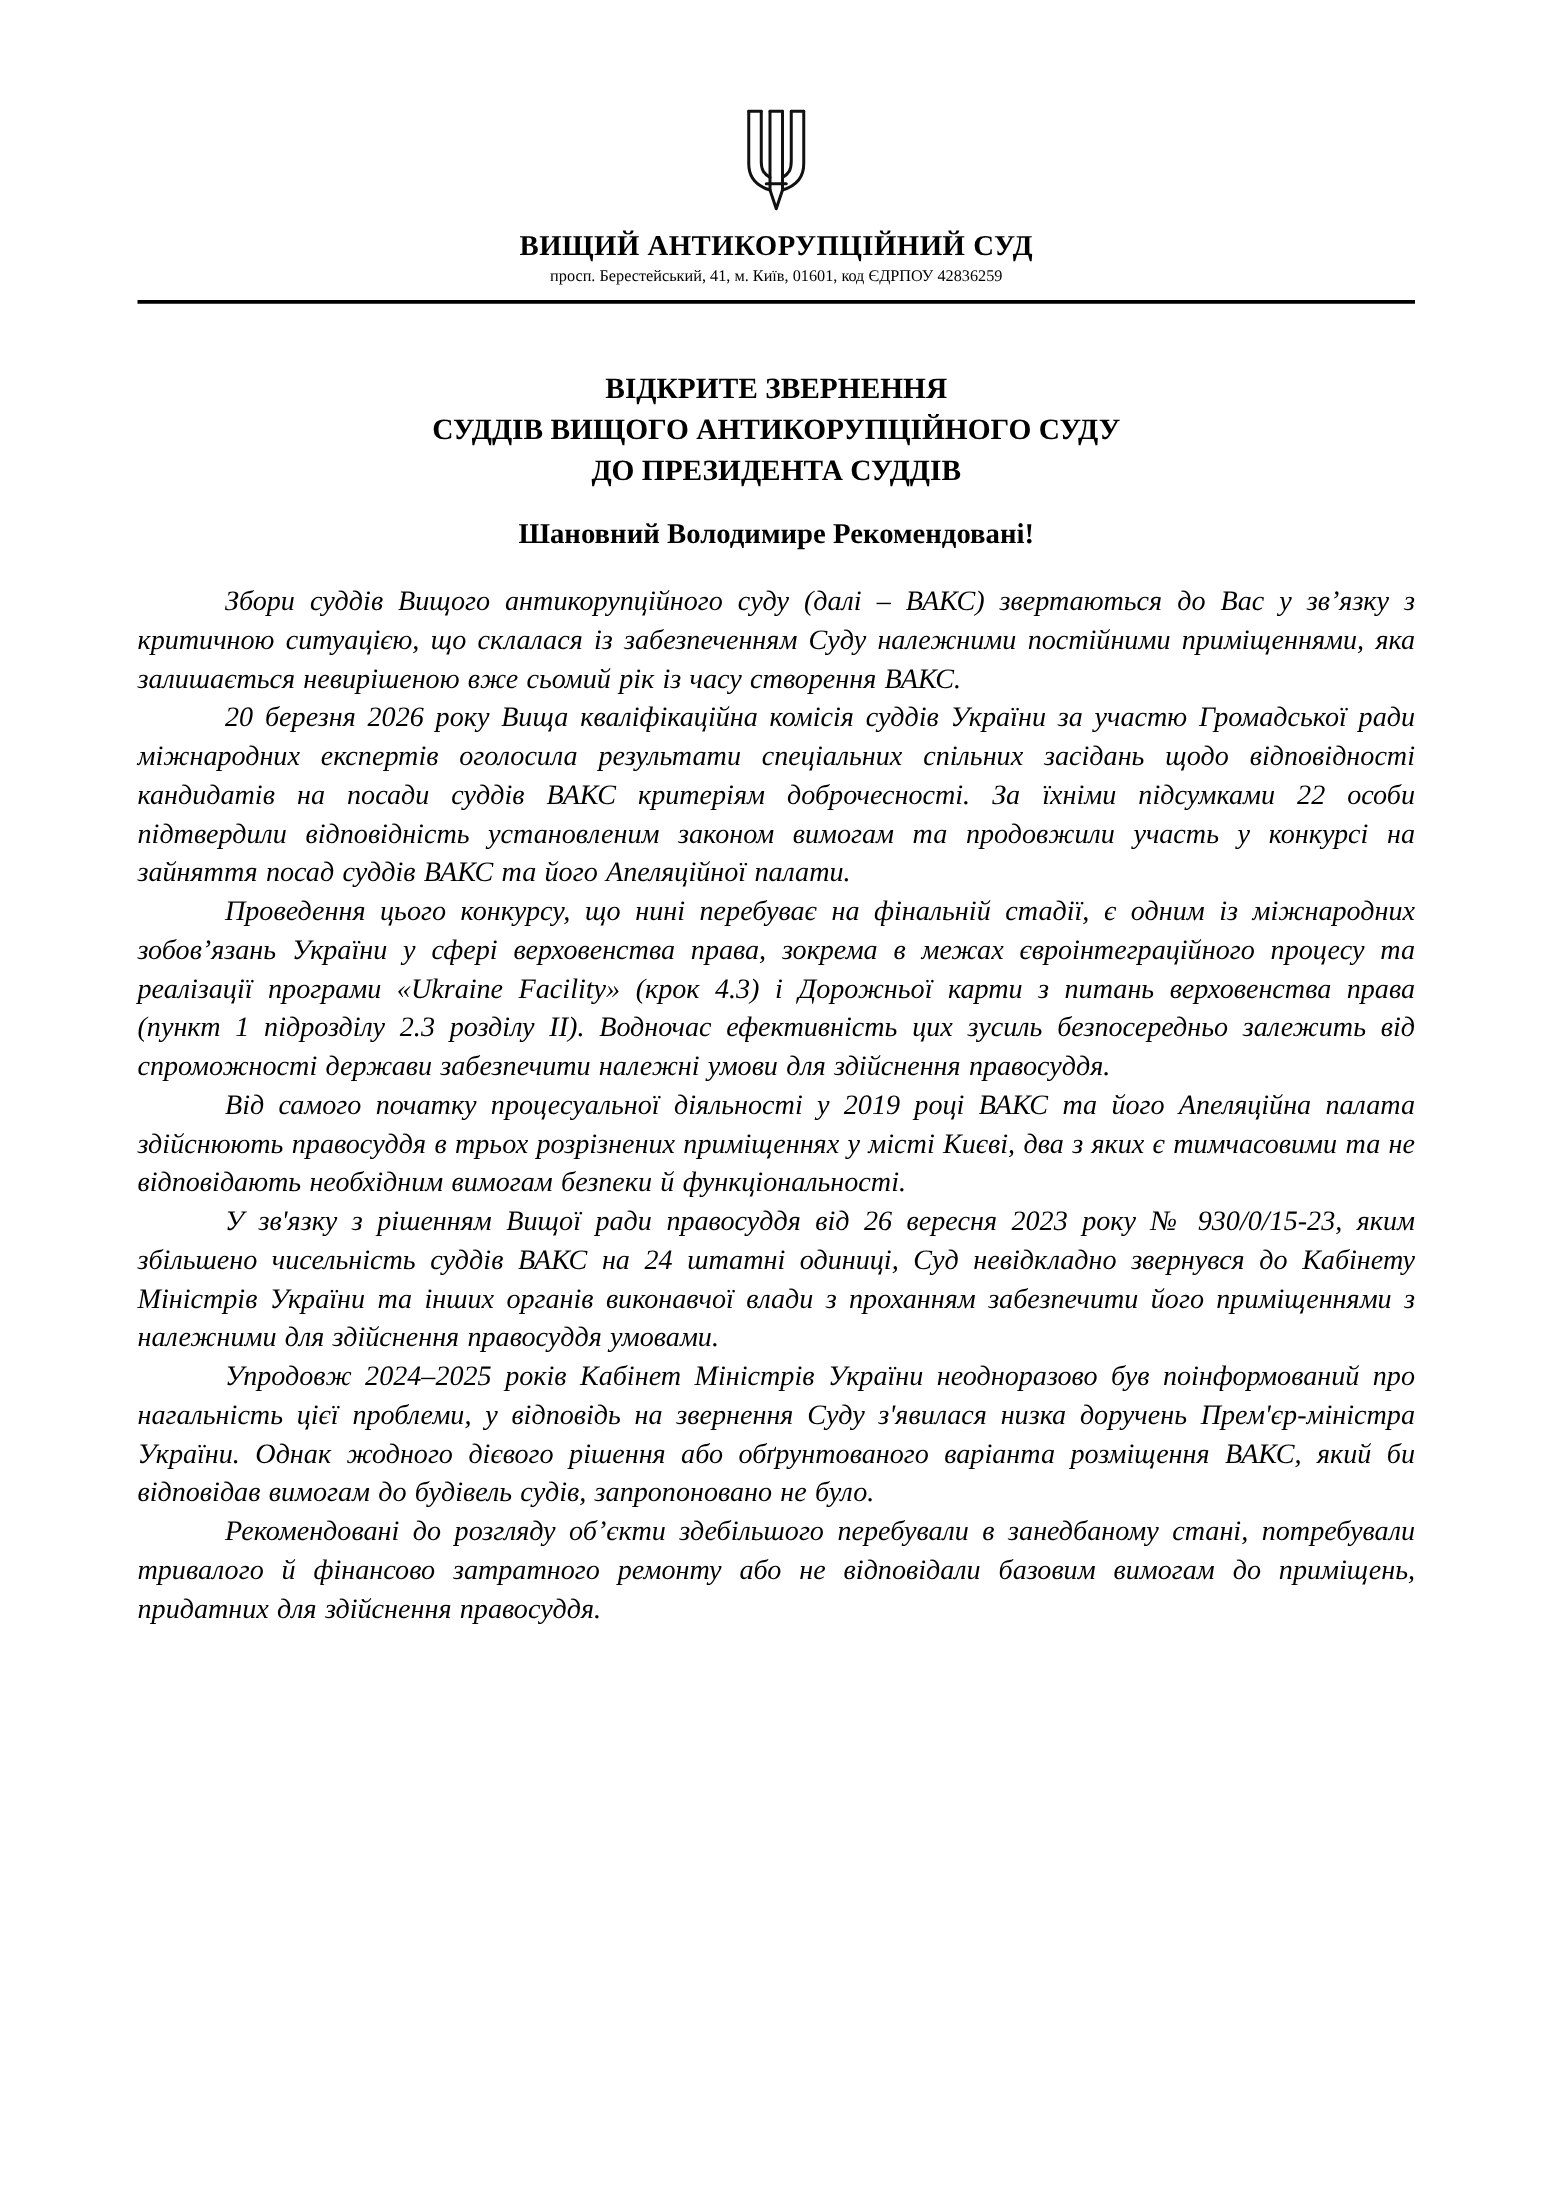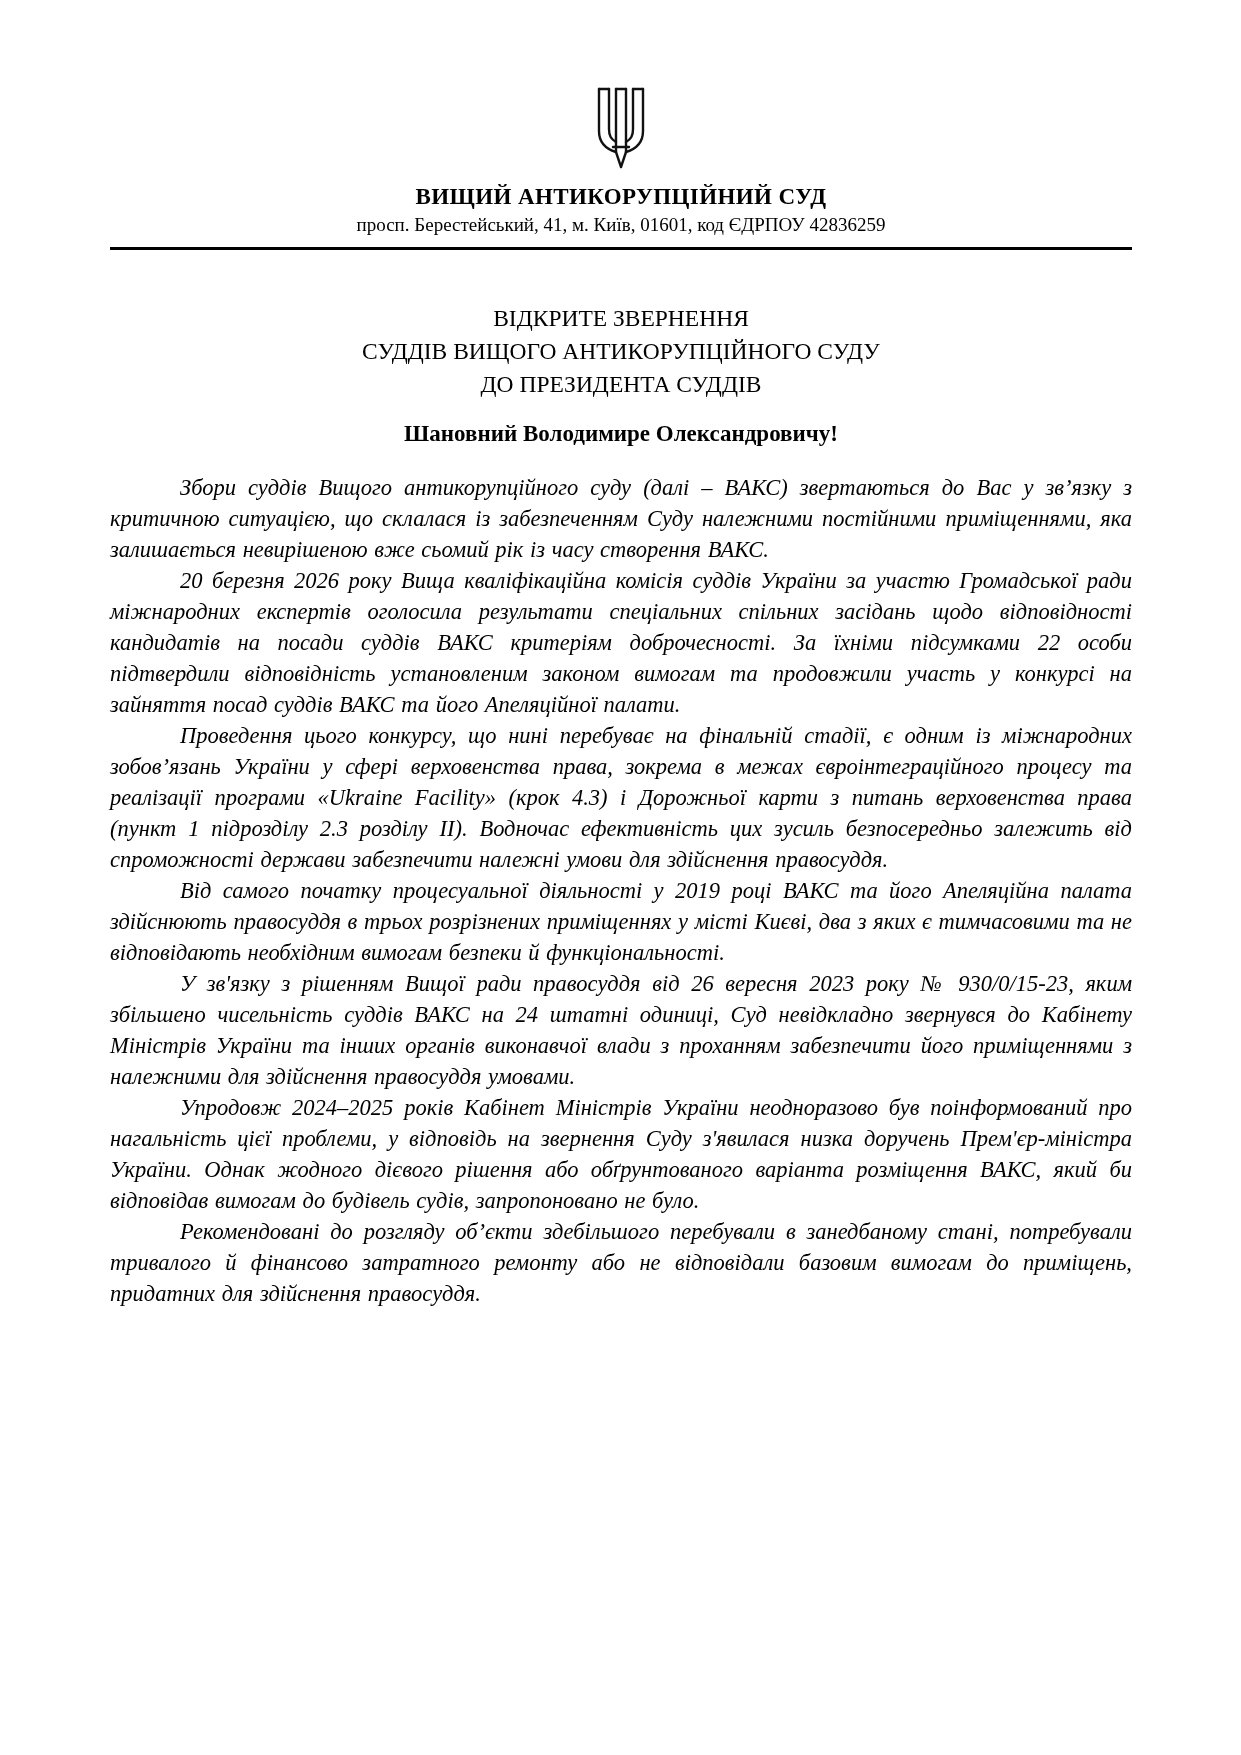--- a/index.html
+++ b/index.html
@@ -23,34 +23,34 @@
   .emblem { display: block; margin: 0 auto; width: 56px; height: 88px; }
   .org-name {
     margin-top: 12px;
     font-weight: bold;
     font-size: 23px;
     letter-spacing: 0.4px;
     line-height: 1.15;
   }
   .org-address {
     margin-top: 4px;
-    font-size: 19px;
+    font-size: 13px;
     line-height: 1.15;
   }
   .header-rule {
     margin-top: 11px;
     border: none;
     border-top: 3.5px solid #000000;
     height: 0;
   }
   
   .doc-title {
     margin: 52px 0 0 0;
     text-align: center;
-    font-weight: normal;
+    font-weight: bold;
     font-size: 23.5px;
     line-height: 33px;
   }
   .doc-title span { display: block; }
   .salutation {
     margin-top: 16px;
     text-align: center;
     font-weight: bold;
     font-size: 23px;
     line-height: 33px;
@@ -90,21 +90,21 @@
     <hr class="header-rule">
   </header>
 
   <main>
     <h1 class="doc-title">
       <span>ВІДКРИТЕ ЗВЕРНЕННЯ</span>
       <span>СУДДІВ ВИЩОГО АНТИКОРУПЦІЙНОГО СУДУ</span>
       <span>ДО ПРЕЗИДЕНТА СУДДІВ</span>
     </h1>
 
-    <div class="salutation">Шановний Володимире Олександровичу!</div>
+    <div class="salutation">Шановний Володимире Рекомендовані!</div>
 
     <div class="doc-body">
       <p>Збори суддів Вищого антикорупційного суду (далі – ВАКС) звертаються до Вас у зв’язку з критичною ситуацією, що склалася із забезпеченням Суду належними постійними приміщеннями, яка залишається невирішеною вже сьомий рік із часу створення ВАКС.</p>
       <p>20 березня 2026 року Вища кваліфікаційна комісія суддів України за участю Громадської ради міжнародних експертів оголосила результати спеціальних спільних засідань щодо відповідності кандидатів на посади суддів ВАКС критеріям доброчесності. За їхніми підсумками 22 особи підтвердили відповідність установленим законом вимогам та продовжили участь у конкурсі на зайняття посад суддів ВАКС та його Апеляційної палати.</p>
       <p>Проведення цього конкурсу, що нині перебуває на фінальній стадії, є одним із міжнародних зобов’язань України у сфері верховенства права, зокрема в межах євроінтеграційного процесу та реалізації програми «Ukraine Facility» (крок 4.3) і Дорожньої карти з питань верховенства права (пункт 1 підрозділу 2.3 розділу ІІ). Водночас ефективність цих зусиль безпосередньо залежить від спроможності держави забезпечити належні умови для здійснення правосуддя.</p>
       <p>Від самого початку процесуальної діяльності у 2019 році ВАКС та його Апеляційна палата здійснюють правосуддя в трьох розрізнених приміщеннях у місті Києві, два з яких є тимчасовими та не відповідають необхідним вимогам безпеки й функціональності.</p>
       <p>У зв'язку з рішенням Вищої ради правосуддя від 26 вересня 2023 року № 930/0/15-23, яким збільшено чисельність суддів ВАКС на 24 штатні одиниці, Суд невідкладно звернувся до Кабінету Міністрів України та інших органів виконавчої влади з проханням забезпечити його приміщеннями з належними для здійснення правосуддя умовами.</p>
       <p>Упродовж 2024–2025 років Кабінет Міністрів України неодноразово був поінформований про нагальність цієї проблеми, у відповідь на звернення Суду з'явилася низка доручень Прем'єр-міністра України. Однак жодного дієвого рішення або обґрунтованого варіанта розміщення ВАКС, який би відповідав вимогам до будівель судів, запропоновано не було.</p>
       <p>Рекомендовані до розгляду об’єкти здебільшого перебували в занедбаному стані, потребували тривалого й фінансово затратного ремонту або не відповідали базовим вимогам до приміщень, придатних для здійснення правосуддя.</p>
     </div>

